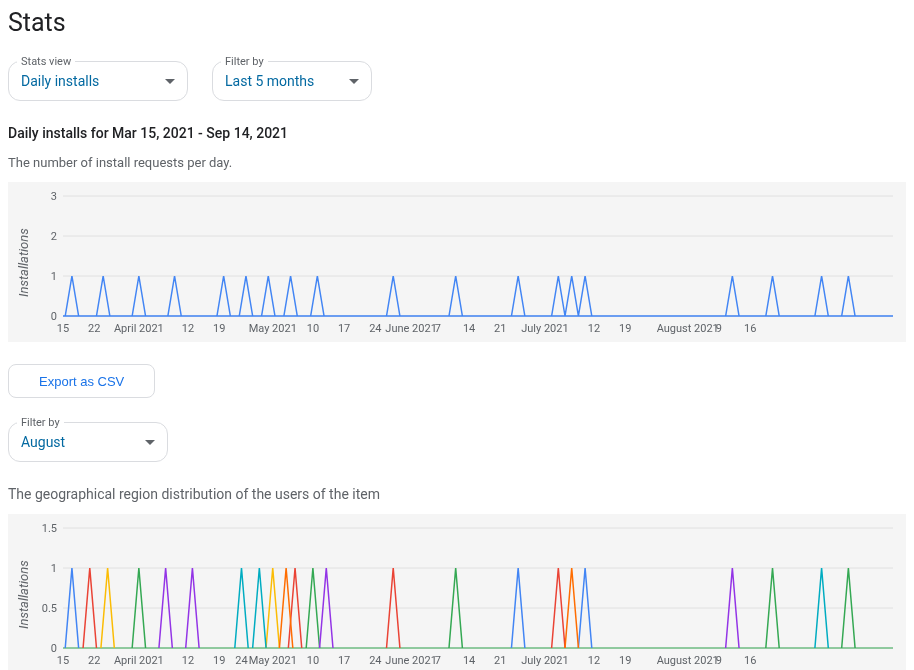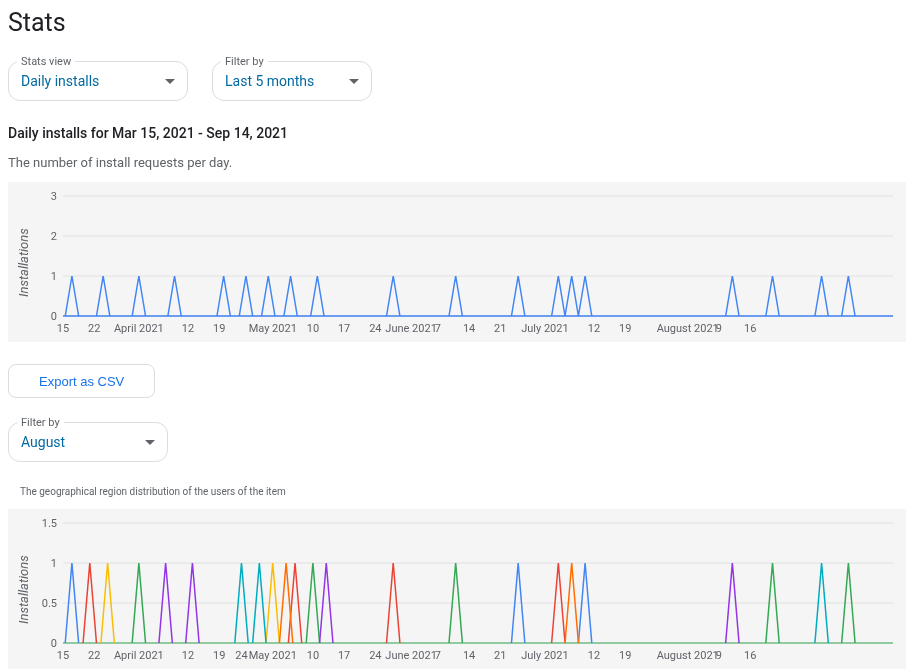--- a/index.html
+++ b/index.html
@@ -89,23 +89,23 @@
     padding: 0 30px;
     border: 1px solid #dadce0;
     border-radius: 8px;
     color: #1a73e8;
     font-size: 13px;
     background: #fff;
     cursor: pointer;
     margin-bottom: 24px;
   }
   .region-desc {
-    font-size: 10px;
-    color: #5f6368;
-    margin: 0 0 12px 12px;
+    font-size: 14px;
+    color: #5f6368;
+    margin: 0 0 12px 0;
   }
   .ytick {
     font-size: 11px;
     fill: #5f6368;
     text-anchor: end;
   }
   .xtick {
     font-size: 11px;
     fill: #5f6368;
     text-anchor: middle;

